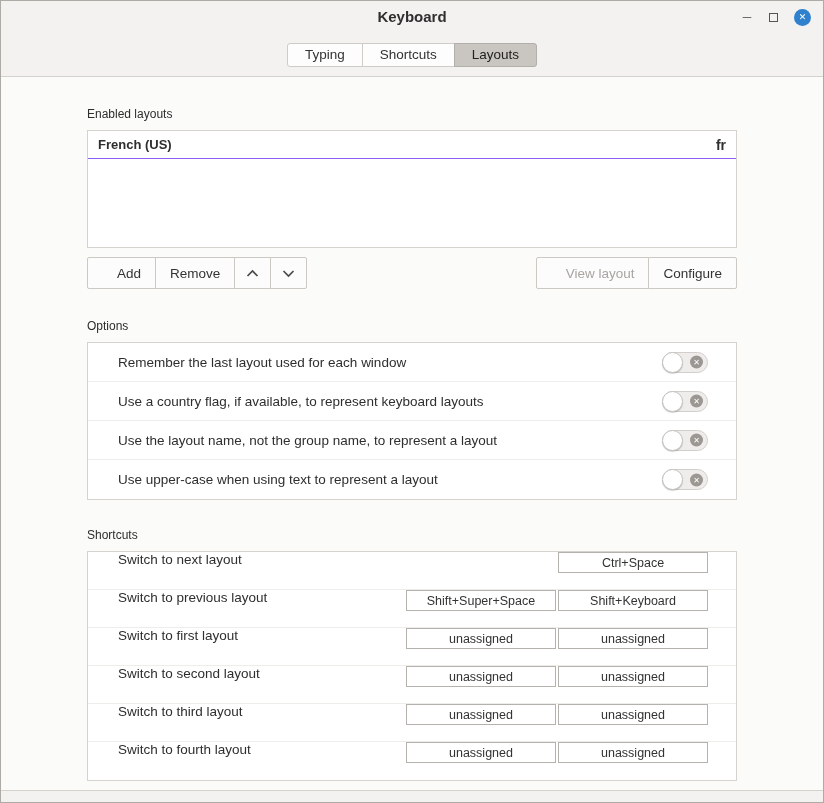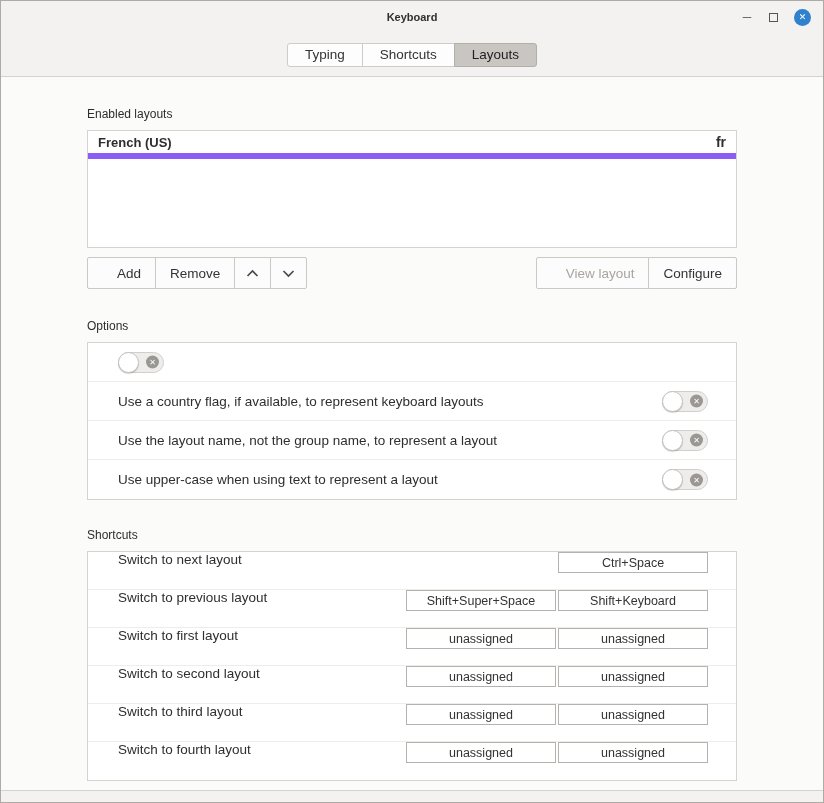--- a/index.html
+++ b/index.html
@@ -13,21 +13,21 @@
     width: 824px; height: 803px;
     display: flex; flex-direction: column;
     background: #f4f2f0;
     border: 1px solid #aeaaa6;
   }
   
   .titlebar { position: relative; flex: 0 0 32px; }
   .titlebar-title {
     position: absolute; left: 0; right: 0; top: 0; height: 32px;
     line-height: 32px; text-align: center;
-    font-size: 11px; font-weight: bold; color: #2f2f2f;
+    font-size: 15px; font-weight: bold; color: #2f2f2f;
   }
   .window-controls {
     position: absolute; right: 12px; top: 0; height: 32px;
     display: flex; align-items: center; gap: 16px; z-index: 2;
   }
   .wc-min { color: #555; font-size: 12px; line-height: 6px; width: 12px; text-align: center; cursor: default; }
   .wc-max { width: 9px; height: 9px; border: 1.5px solid #555; cursor: default; }
   .wc-close {
     width: 17px; height: 17px; border-radius: 50%;
     background: #2f81cd; color: #fff;
@@ -52,21 +52,21 @@
   
   .content { flex: 1 1 auto; background: #fbfbfa; padding: 0 86px; overflow: hidden; }
   .heading { font-size: 12px; font-weight: normal; color: #2d2d2d; }
   .h-pad1 { padding: 30px 0 9px 0; }
   .h-pad2 { padding: 30px 0 9px 0; }
   .h-pad3 { padding: 28px 0 9px 0; }
   
   .layout-list { border: 1px solid #d6d3cf; background: #fff; height: 118px; overflow: hidden; }
   .layout-row {
     height: 28px; display: flex; align-items: center; justify-content: space-between;
-    padding: 0 10px; border-bottom: 6px solid #8b5cf6;
+    padding: 0 10px; border-bottom: 1px solid #8b5cf6;
     font-size: 13px; font-weight: bold; color: #2e2e2e; cursor: default;
   }
   .layout-row.selected { background: #35a1da; color: #fff; border-bottom-color: #35a1da; }
   .layout-badge { font-size: 14px; font-weight: bold; }
   
   .toolbar { display: flex; justify-content: space-between; margin-top: 9px; }
   .btn-group { display: flex; }
   .btn {
     height: 32px; padding: 0 14px; min-width: 46px;
     background: #fcfcfc; border: 1px solid #ccc8c4;
@@ -171,20 +171,21 @@
       <div class="btn-group">
         <div class="btn disabled">View layout</div>
         <div class="btn">Configure</div>
       </div>
     </div>
 
     <div class="heading h-pad2">Options</div>
 
     <div class="panel">
       <div class="option-row">
+        <span>Remember the last layout used for each window</span>
         <div class="toggle">
           <div class="toggle-knob"></div>
           <div class="toggle-x">✕</div>
         </div>
       </div>
       <div class="option-row">
         <span>Use a country flag, if available, to represent keyboard layouts</span>
         <div class="toggle">
           <div class="toggle-knob"></div>
           <div class="toggle-x">✕</div>

